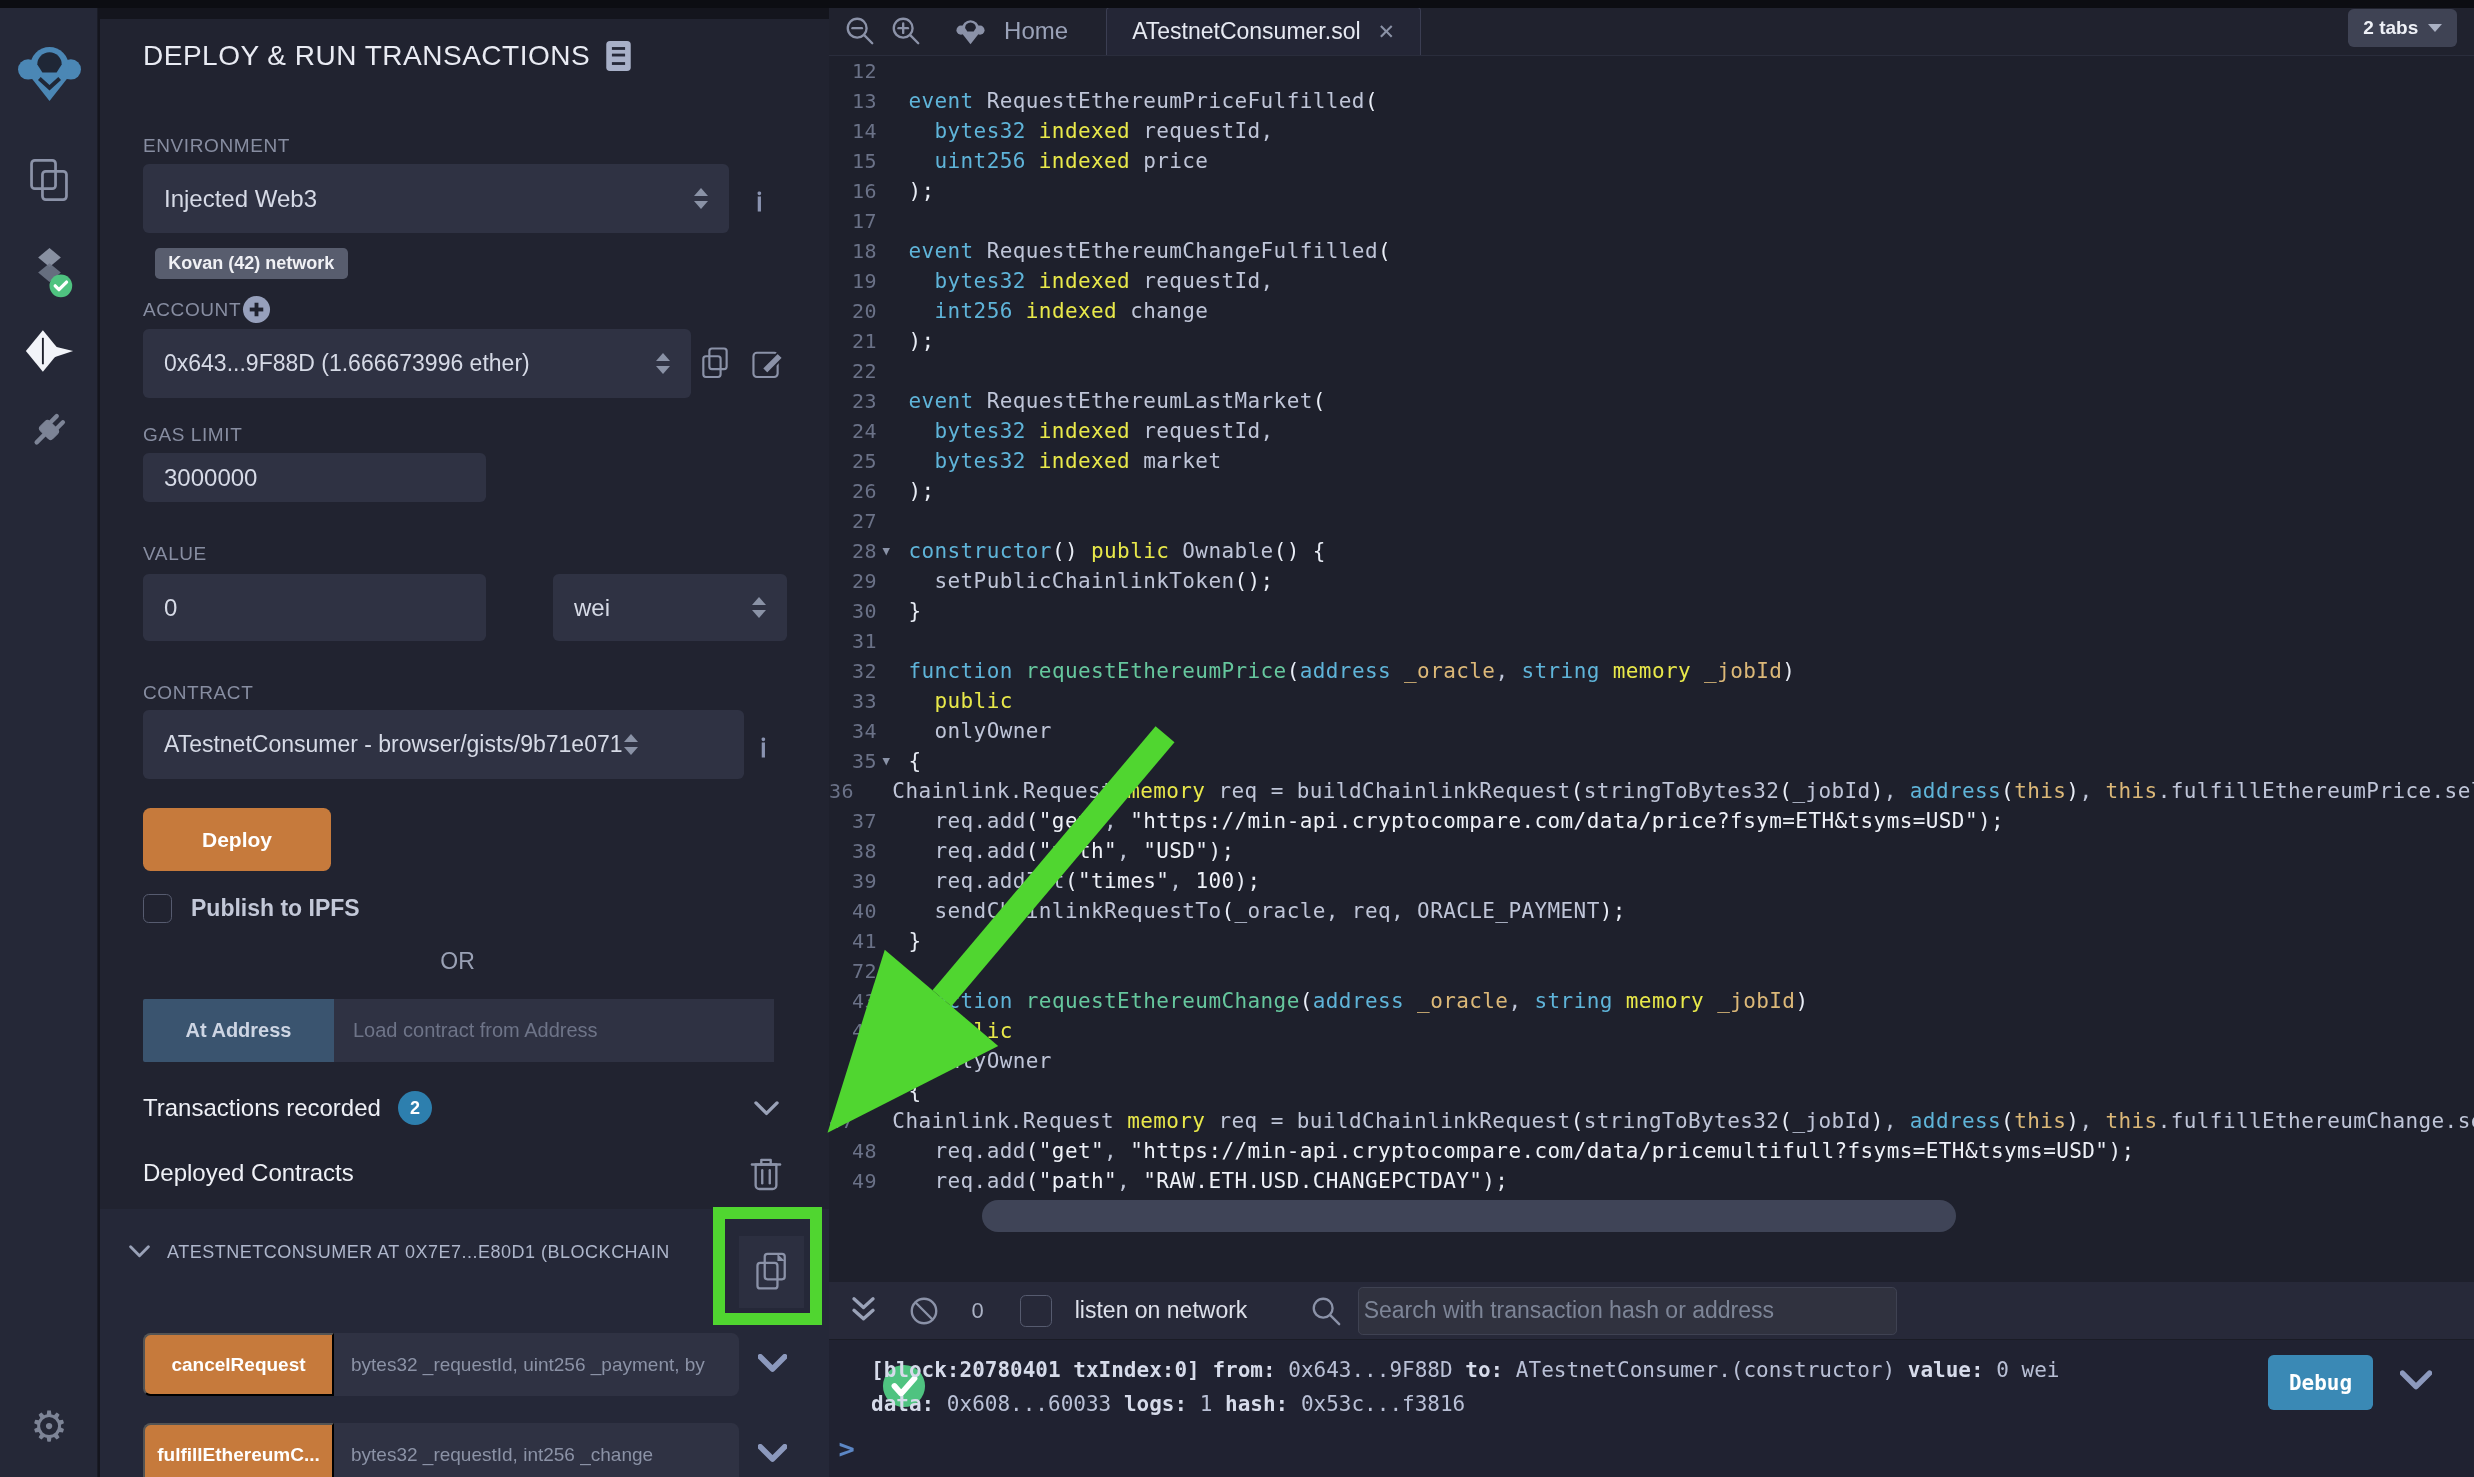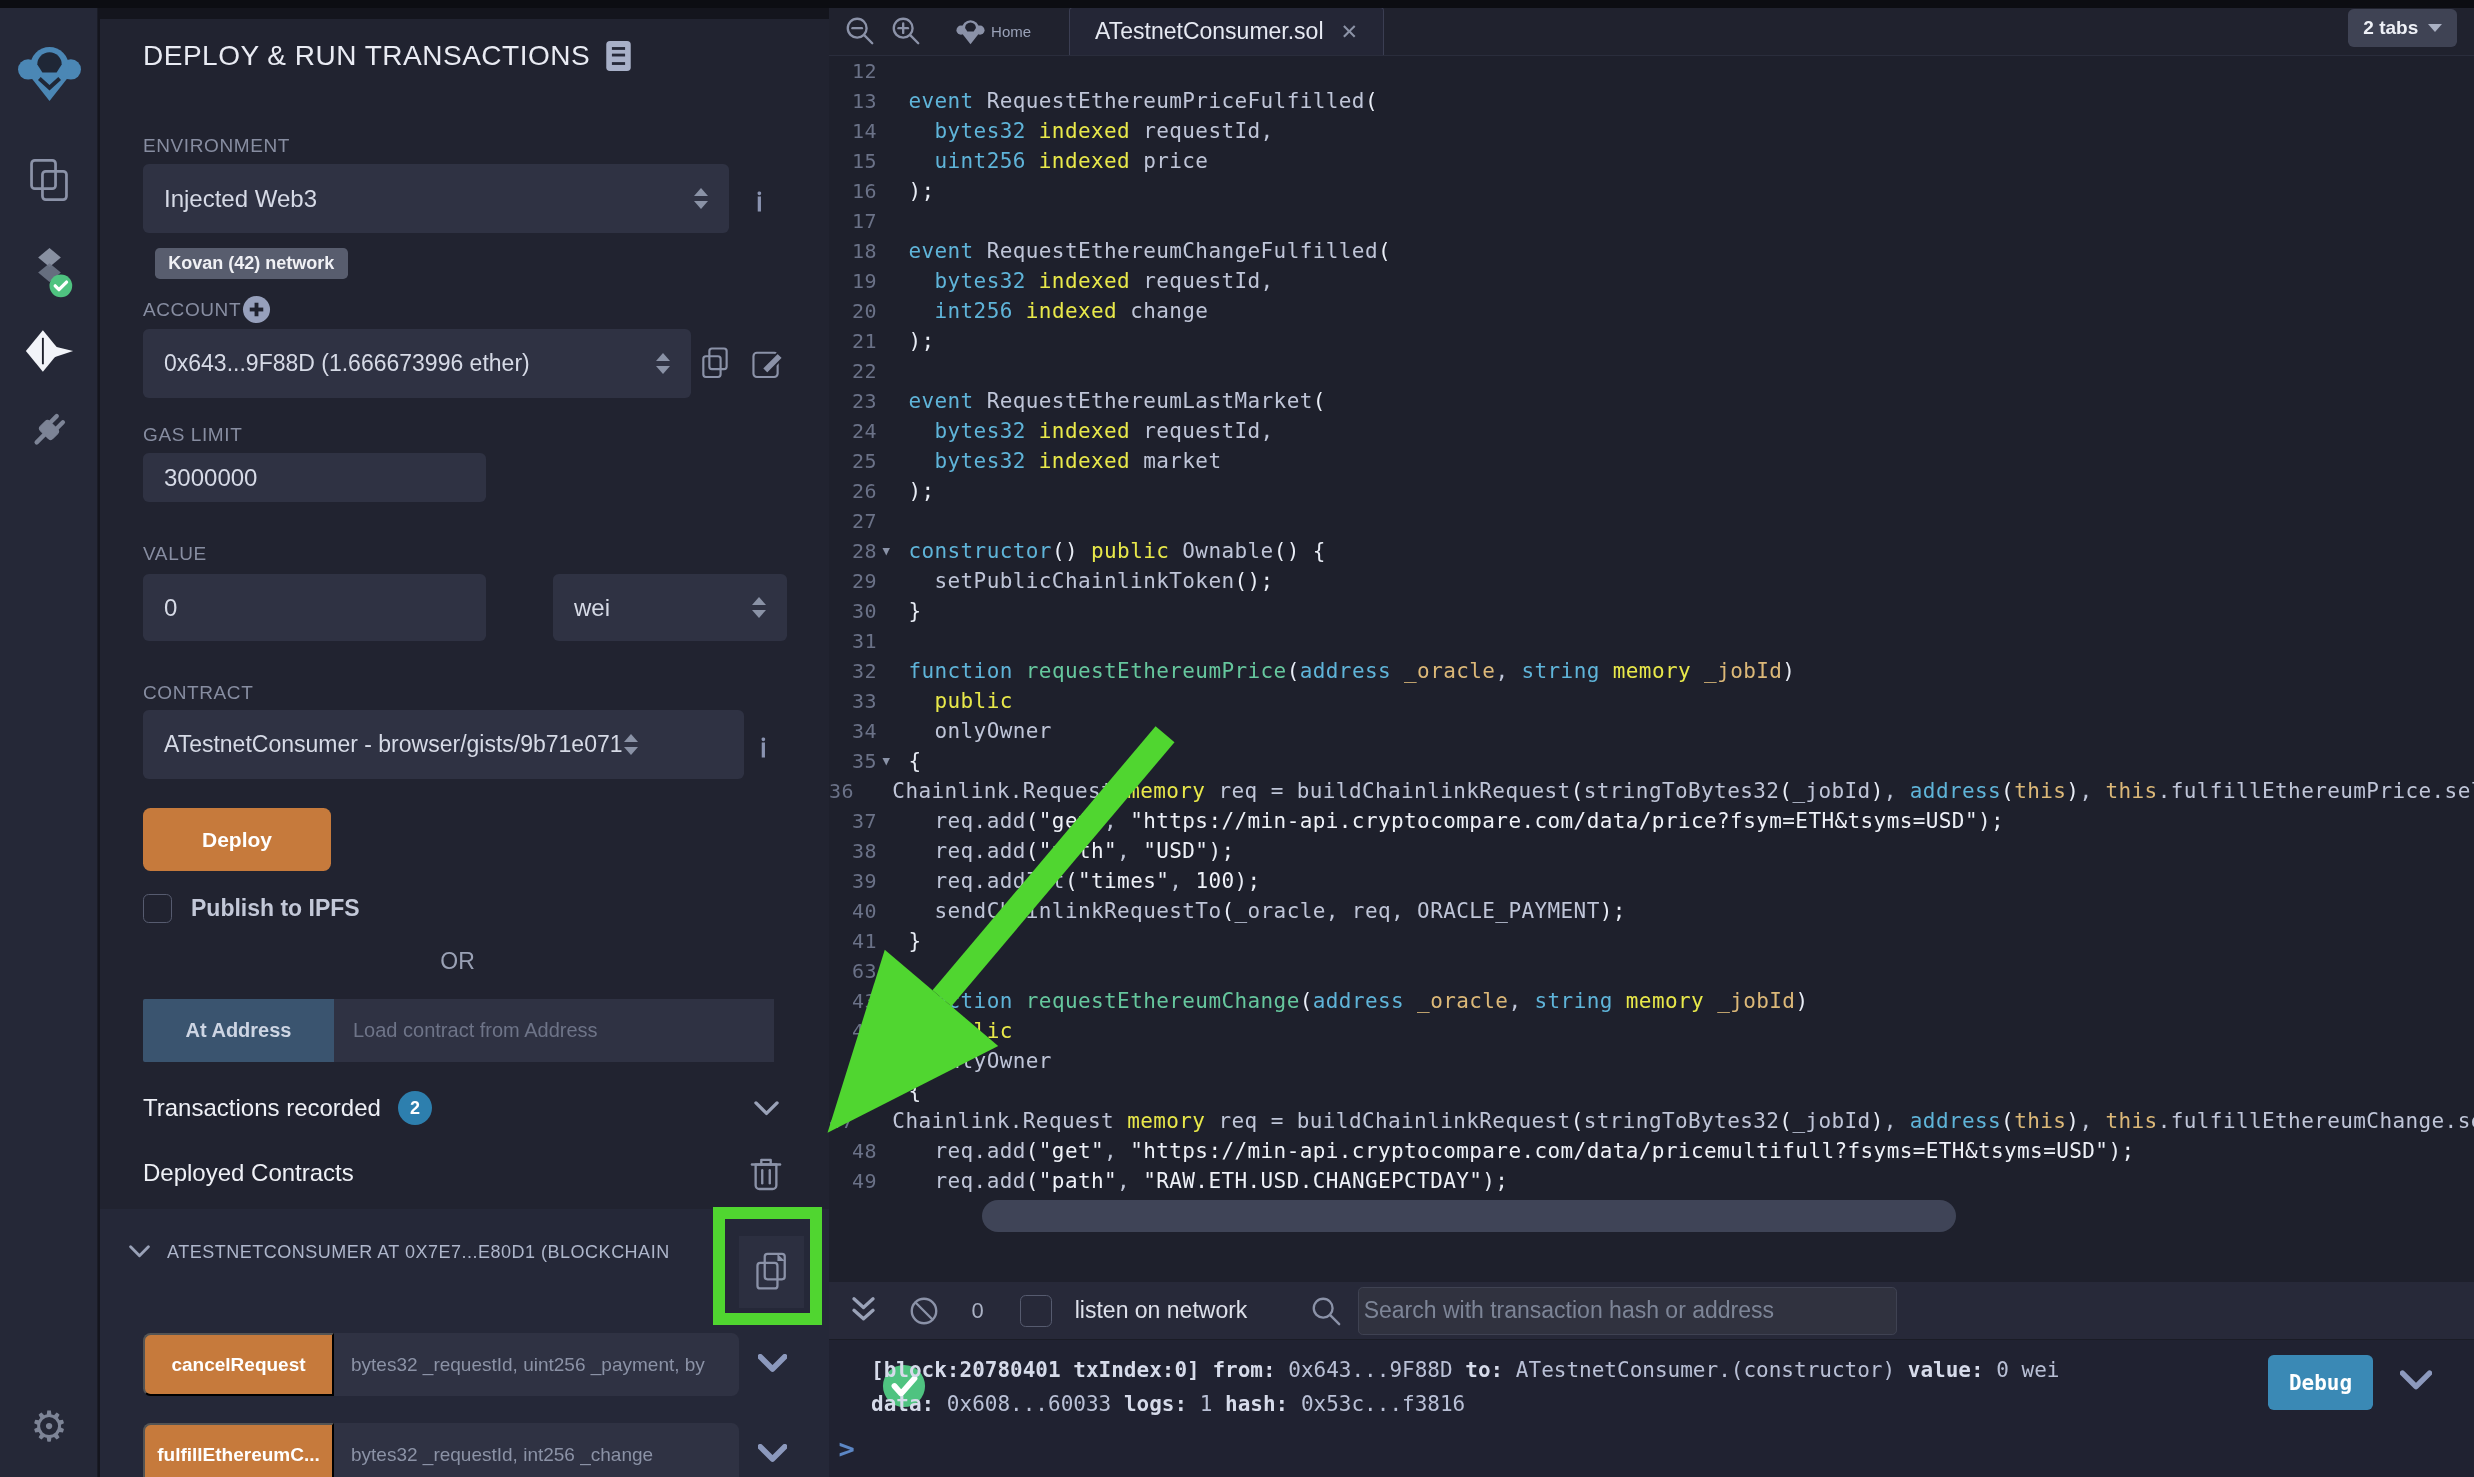--- a/index.html
+++ b/index.html
@@ -41,21 +41,21 @@
   .fn-row { position:absolute; left:43px; width:596px; height:63px; display:flex; }
   .fn-btn { width:191px; min-width:191px; background:#c67a3c; color:#fff; font-size:19px; font-weight:bold;
             border-radius:7.6px 0 0 7.6px; display:flex; align-items:center; justify-content:center; }
   .fn-inp { flex:1; background:#2f3243; border-radius:0 7.6px 7.6px 0; color:#8b92a6; font-size:19px;
             display:flex; align-items:center; padding:0 17px; overflow:hidden; white-space:nowrap; }
 
   
   #editor { position:absolute; left:829px; top:7.6px; width:1645px; height:1275px; background:#1e202c; overflow:hidden; }
   #tabbar { position:absolute; left:0; top:0; width:1645px; height:48px; background:#20222e;
             border-bottom:1.9px solid #2a2d3c; display:flex; align-items:center; }
-  #tab-home { display:flex; align-items:center; gap:6px; color:#9aa2b8; font-size:15px; padding:0 25px; height:48px; }
+  #tab-home { display:flex; align-items:center; gap:19px; color:#9aa2b8; font-size:24px; padding:0 25px; height:48px; }
   #tab-active { display:flex; align-items:center; gap:17px; color:#e6e9f2; font-size:23px; padding:0 25px;
                 height:48px; background:#242636; border:1px solid #3b3e52; border-bottom:none; border-radius:3.8px 3.8px 0 0; }
   #tabs-pill { position:absolute; right:17px; top:1.9px; background:#3f4354; color:#eef0f6; font-size:19px;
                font-weight:bold; border-radius:5.7px; padding:7.6px 15.3px; display:flex; gap:9.5px; align-items:center; }
   #code-lines { position:absolute; left:0; top:48px; width:1645px; }
   .code-row { display:flex; height:30px; line-height:30px;
               font-family:"DejaVu Sans Mono", monospace; font-size:21px; letter-spacing:0.4px; white-space:pre; }
   .ln { width:48px; text-align:right; color:#6b7288; font-size:20px; }
   .fold { width:19px; text-align:center; color:#8b93a8; font-size:12.4px; }
   .ctext { padding-left:12.4px; }
@@ -332,21 +332,21 @@
         <div class="code-row"><span class="ln">32</span><span class="fold"></span><span class="ctext"><span class="tk-k">function</span><span class="tk-fn"> requestEthereumPrice</span><span class="tk-b">(</span><span class="tk-k">address</span><span class="tk-v"> _oracle</span><span class="tk-p">, </span><span class="tk-k">string</span><span class="tk-y"> memory</span><span class="tk-v"> _jobId</span><span class="tk-b">)</span></span></div>
         <div class="code-row"><span class="ln">33</span><span class="fold"></span><span class="ctext"><span class="tk-y">  public</span></span></div>
         <div class="code-row"><span class="ln">34</span><span class="fold"></span><span class="ctext"><span class="tk-p">  onlyOwner</span></span></div>
         <div class="code-row"><span class="ln">35</span><span class="fold">▼</span><span class="ctext"><span class="tk-b">{</span></span></div>
         <div class="code-row"><span class="ln">36</span><span class="fold"></span><span class="ctext"><span class="tk-p">  Chainlink.Request</span><span class="tk-y"> memory</span><span class="tk-p"> req = buildChainlinkRequest</span><span class="tk-b">(</span><span class="tk-p">stringToBytes32</span><span class="tk-b">(</span><span class="tk-p">_jobId</span><span class="tk-b">)</span><span class="tk-p">, </span><span class="tk-k">address</span><span class="tk-b">(</span><span class="tk-v">this</span><span class="tk-b">)</span><span class="tk-p">, </span><span class="tk-v">this</span><span class="tk-p">.fulfillEthereumPrice.selector, ORACLE_PAYMENT</span></span></div>
         <div class="code-row"><span class="ln">37</span><span class="fold"></span><span class="ctext"><span class="tk-p">  req.add</span><span class="tk-b">(</span><span class="tk-s">"get"</span><span class="tk-p">, </span><span class="tk-s">"https://min-api.cryptocompare.com/data/price?fsym=ETH&amp;tsyms=USD"</span><span class="tk-b">);</span></span></div>
         <div class="code-row"><span class="ln">38</span><span class="fold"></span><span class="ctext"><span class="tk-p">  req.add</span><span class="tk-b">(</span><span class="tk-s">"path"</span><span class="tk-p">, </span><span class="tk-s">"USD"</span><span class="tk-b">);</span></span></div>
         <div class="code-row"><span class="ln">39</span><span class="fold"></span><span class="ctext"><span class="tk-p">  req.addInt</span><span class="tk-b">(</span><span class="tk-s">"times"</span><span class="tk-p">, </span><span class="tk-s">100</span><span class="tk-b">);</span></span></div>
         <div class="code-row"><span class="ln">40</span><span class="fold"></span><span class="ctext"><span class="tk-p">  sendChainlinkRequestTo</span><span class="tk-b">(</span><span class="tk-p">_oracle, req, ORACLE_PAYMENT</span><span class="tk-b">);</span></span></div>
         <div class="code-row"><span class="ln">41</span><span class="fold"></span><span class="ctext"><span class="tk-b">}</span></span></div>
-        <div class="code-row"><span class="ln">63</span><span class="fold"></span><span class="ctext"></span></div>
+        <div class="code-row"><span class="ln">72</span><span class="fold"></span><span class="ctext"></span></div>
         <div class="code-row"><span class="ln">43</span><span class="fold"></span><span class="ctext"><span class="tk-k">function</span><span class="tk-fn"> requestEthereumChange</span><span class="tk-b">(</span><span class="tk-k">address</span><span class="tk-v"> _oracle</span><span class="tk-p">, </span><span class="tk-k">string</span><span class="tk-y"> memory</span><span class="tk-v"> _jobId</span><span class="tk-b">)</span></span></div>
         <div class="code-row"><span class="ln">44</span><span class="fold"></span><span class="ctext"><span class="tk-y">  public</span></span></div>
         <div class="code-row"><span class="ln">45</span><span class="fold"></span><span class="ctext"><span class="tk-p">  onlyOwner</span></span></div>
         <div class="code-row"><span class="ln">46</span><span class="fold"></span><span class="ctext"><span class="tk-b">{</span></span></div>
         <div class="code-row"><span class="ln">47</span><span class="fold"></span><span class="ctext"><span class="tk-p">  Chainlink.Request</span><span class="tk-y"> memory</span><span class="tk-p"> req = buildChainlinkRequest</span><span class="tk-b">(</span><span class="tk-p">stringToBytes32</span><span class="tk-b">(</span><span class="tk-p">_jobId</span><span class="tk-b">)</span><span class="tk-p">, </span><span class="tk-k">address</span><span class="tk-b">(</span><span class="tk-v">this</span><span class="tk-b">)</span><span class="tk-p">, </span><span class="tk-v">this</span><span class="tk-p">.fulfillEthereumChange.selector, ORACLE_PAYMENT</span></span></div>
         <div class="code-row"><span class="ln">48</span><span class="fold"></span><span class="ctext"><span class="tk-p">  req.add</span><span class="tk-b">(</span><span class="tk-s">"get"</span><span class="tk-p">, </span><span class="tk-s">"https://min-api.cryptocompare.com/data/pricemultifull?fsyms=ETH&amp;tsyms=USD"</span><span class="tk-b">);</span></span></div>
         <div class="code-row"><span class="ln">49</span><span class="fold"></span><span class="ctext"><span class="tk-p">  req.add</span><span class="tk-b">(</span><span class="tk-s">"path"</span><span class="tk-p">, </span><span class="tk-s">"RAW.ETH.USD.CHANGEPCTDAY"</span><span class="tk-b">);</span></span></div>
       </div>
     <div id="hscroll"></div>
   </div>

